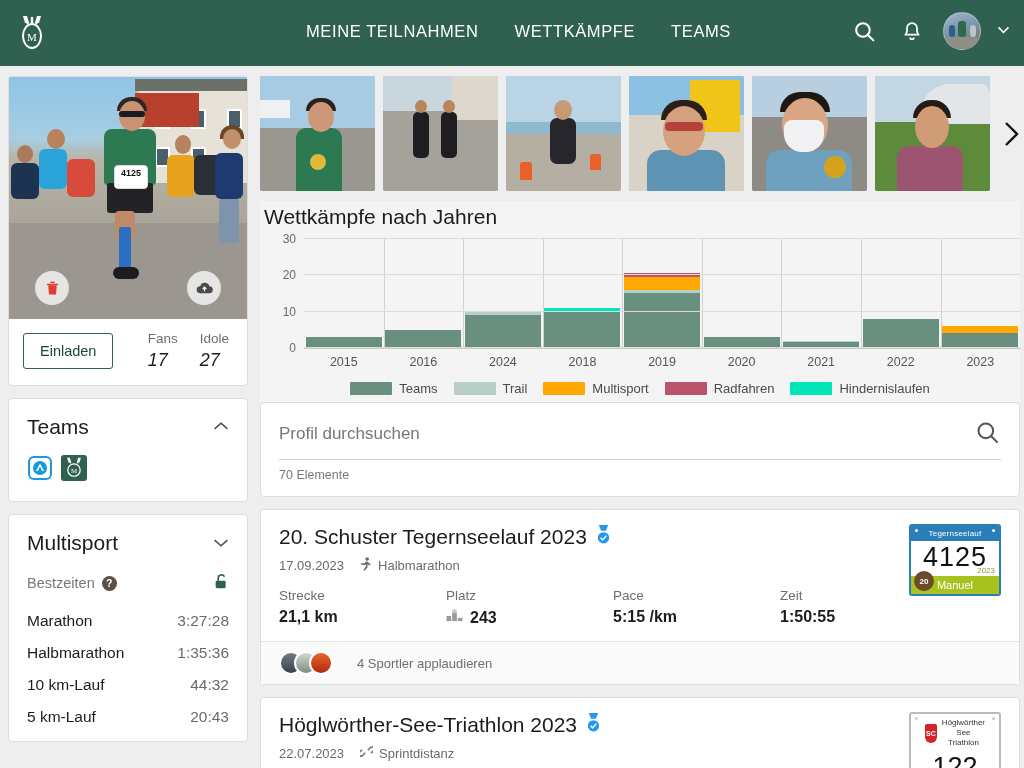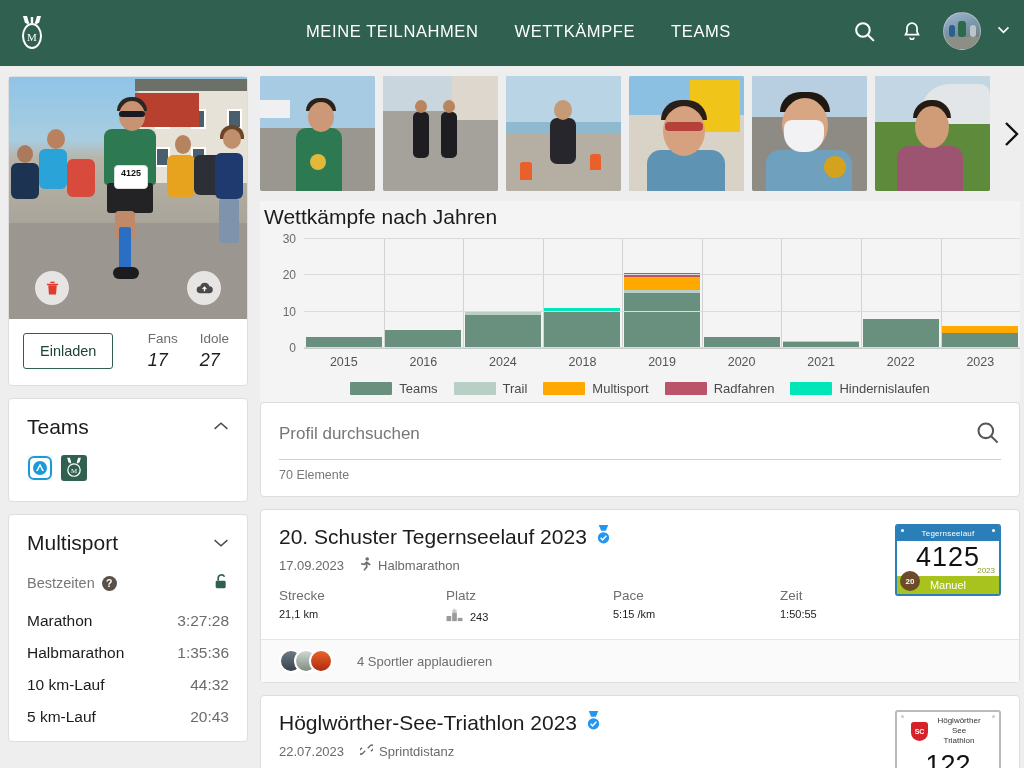--- a/index.html
+++ b/index.html
@@ -188,32 +188,32 @@
 
   
   .ev { position: relative; }
   .ev-main { padding: 14px 18px 14px 18px; }
   .ev-title { font-size: 21px; font-weight: 400; color:#1c1c1c; display:flex; align-items:center; gap:8px;}
   .ev-sub { display:flex; align-items:center; gap: 16px; margin-top: 7px; font-size: 13px; color:#6a6a6a;}
   .ev-sub .sp { display:flex; align-items:center; gap:6px; }
   .ev-stats { display:flex; margin-top: 14px; }
   .ev-stat { flex: 0 0 167px; }
   .ev-stat .k { font-size: 13.5px; color:#6e6e6e; }
-  .ev-stat .v { font-size: 11px; color:#1c1c1c; margin-top: 5px; display:flex; align-items:center; gap:7px;}
+  .ev-stat .v { font-size: 16px; color:#1c1c1c; margin-top: 5px; display:flex; align-items:center; gap:7px;font-weight:bold;}
   .ev-foot { border-top: 1px solid #e6e6e6; background:#fafafa; padding: 9px 18px; display:flex; align-items:center; gap: 24px; }
   .faces { display:flex; }
   .face { width:24px; height:24px; border-radius:50%; border:2px solid #fff; margin-left:-9px; }
   .face:first-child { margin-left:0; }
   .f1 { background: linear-gradient(#6d7b86,#39424b); }
   .f2 { background: linear-gradient(#cfd8d2,#7f8d80); }
   .f3 { background: linear-gradient(#e8642a,#b02a10); }
   .ev-foot .txt { font-size:13px; color:#6e6e6e; }
 
   
-  .bib { position:absolute; right: 18px; top: 14px; width: 106px; height: 72px;
+  .bib { position:absolute; right: 18px; top: 14px; width: 92px; height: 72px;
          border:2px solid #2a7fb8; border-radius:3px; background:#fff; overflow:hidden; }
   .bib .bhead { background:#2a7fb8; color:#fff; font-size:8px; text-align:center; padding:3px 0; letter-spacing:.2px;}
   .bib .bnum { font-size: 27px; text-align:center; color:#111; letter-spacing:1px; line-height: 28px; padding-top:2px;}
   .bib .byr { position:absolute; right:4px; top:40px; font-size:8px; color:#8c9c2b; }
   .bib .bfoot { position:absolute; left:0; bottom:0; width:100%; background:#a8c21e; color:#fff; font-size:11px; text-align:center; padding: 3px 0;}
   .bib .bbadge { position:absolute; left:3px; bottom:3px; width:20px; height:20px; border-radius:50%; background:#6b4b2a;
                  color:#fff; font-size:8px; display:flex; align-items:center; justify-content:center; font-weight:700;}
   .bib .dot { position:absolute; width:3px; height:3px; background:#fff; border-radius:50%; }
 
   .bib2 { border-color:#bbb; }

